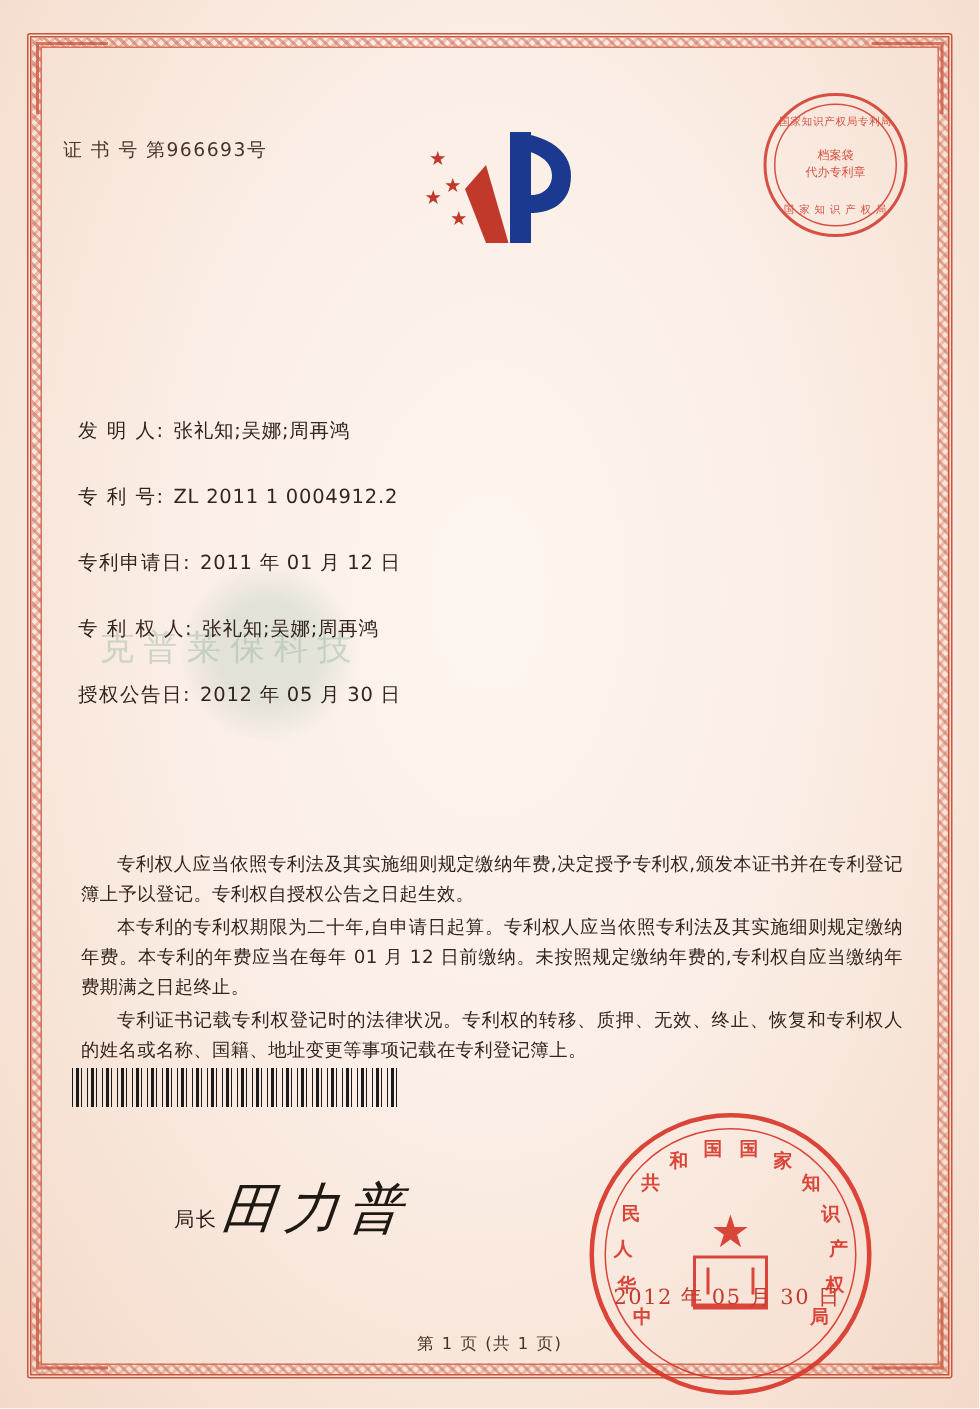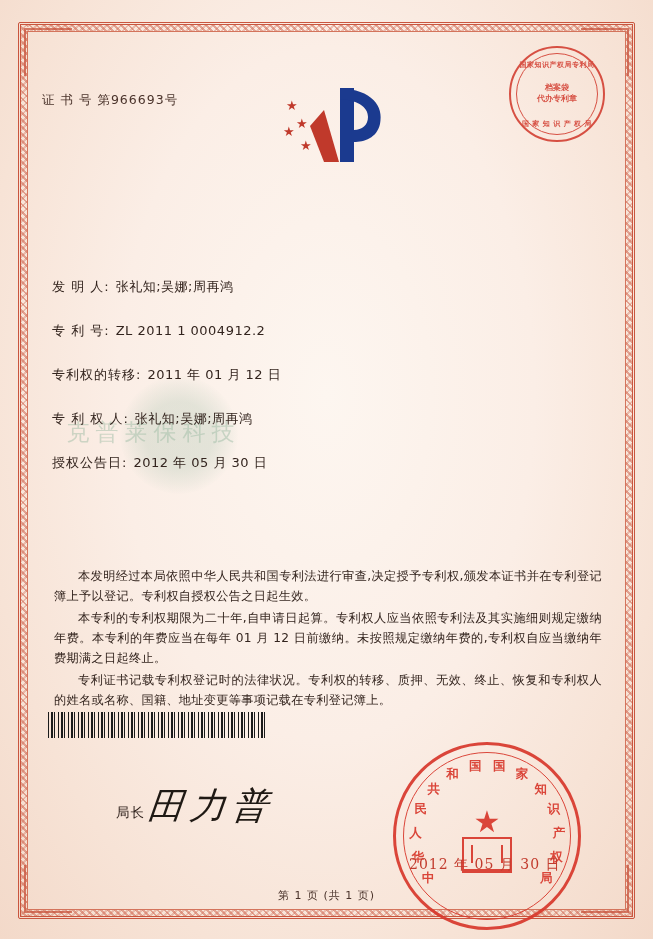--- a/index.html
+++ b/index.html
@@ -102,28 +102,27 @@
     left: 280px;
     top: 84px;
     width: 115px;
     height: 84px;
   }
 
   
   .stamp-top {
     position: absolute;
     right: 48px;
-    top: 46px;
+    top: 62px;
     width: 92px;
     height: 92px;
     border-radius: 50%;
     border: 2px solid #d23b2e;
     color: #d23b2e;
     opacity: .88;
-    font-weight: bold;
   }
   .stamp-top .inner-ring {
     position: absolute;
     left: 5px; top: 5px; right: 5px; bottom: 5px;
     border: 1px solid #d23b2e;
     border-radius: 50%;
   }
   .stamp-top .arc-top,
   .stamp-top .arc-bottom {
     position: absolute;
@@ -363,35 +362,35 @@
   <div class="fields">
     <div class="field-row">
       <span class="field-label">发 明 人:</span>
       <span class="field-value">张礼知;吴娜;周再鸿</span>
     </div>
     <div class="field-row">
       <span class="field-label">专 利 号:</span>
       <span class="field-value">ZL 2011 1 0004912.2</span>
     </div>
     <div class="field-row">
-      <span class="field-label">专利权的转移:</span>
+      <span class="field-label">专利申请日:</span>
       <span class="field-value">2011 年 01 月 12 日</span>
     </div>
     <div class="field-row">
       <span class="field-label">专 利 权 人:</span>
       <span class="field-value">张礼知;吴娜;周再鸿</span>
     </div>
     <div class="field-row">
       <span class="field-label">授权公告日:</span>
       <span class="field-value">2012 年 05 月 30 日</span>
     </div>
   </div>
 
   <div class="body-text">
-    <p>本发明经过本局依照中华人民共和国专利法进行审查,决定授予专利权,颁发本证书并在专利登记簿上予以登记。专利权自授权公告之日起生效。</p>
+    <p>专利权人应当依照专利法及其实施细则规定缴纳年费,决定授予专利权,颁发本证书并在专利登记簿上予以登记。专利权自授权公告之日起生效。</p>
     <p>本专利的专利权期限为二十年,自申请日起算。专利权人应当依照专利法及其实施细则规定缴纳年费。本专利的年费应当在每年 01 月 12 日前缴纳。未按照规定缴纳年费的,专利权自应当缴纳年费期满之日起终止。</p>
     <p>专利证书记载专利权登记时的法律状况。专利权的转移、质押、无效、终止、恢复和专利权人的姓名或名称、国籍、地址变更等事项记载在专利登记簿上。</p>
   </div>
 
   <div class="barcode"></div>
 
   <div class="sig-label">局长</div>
   <div class="sig-name">田力普</div>
 
   <div class="seal">

